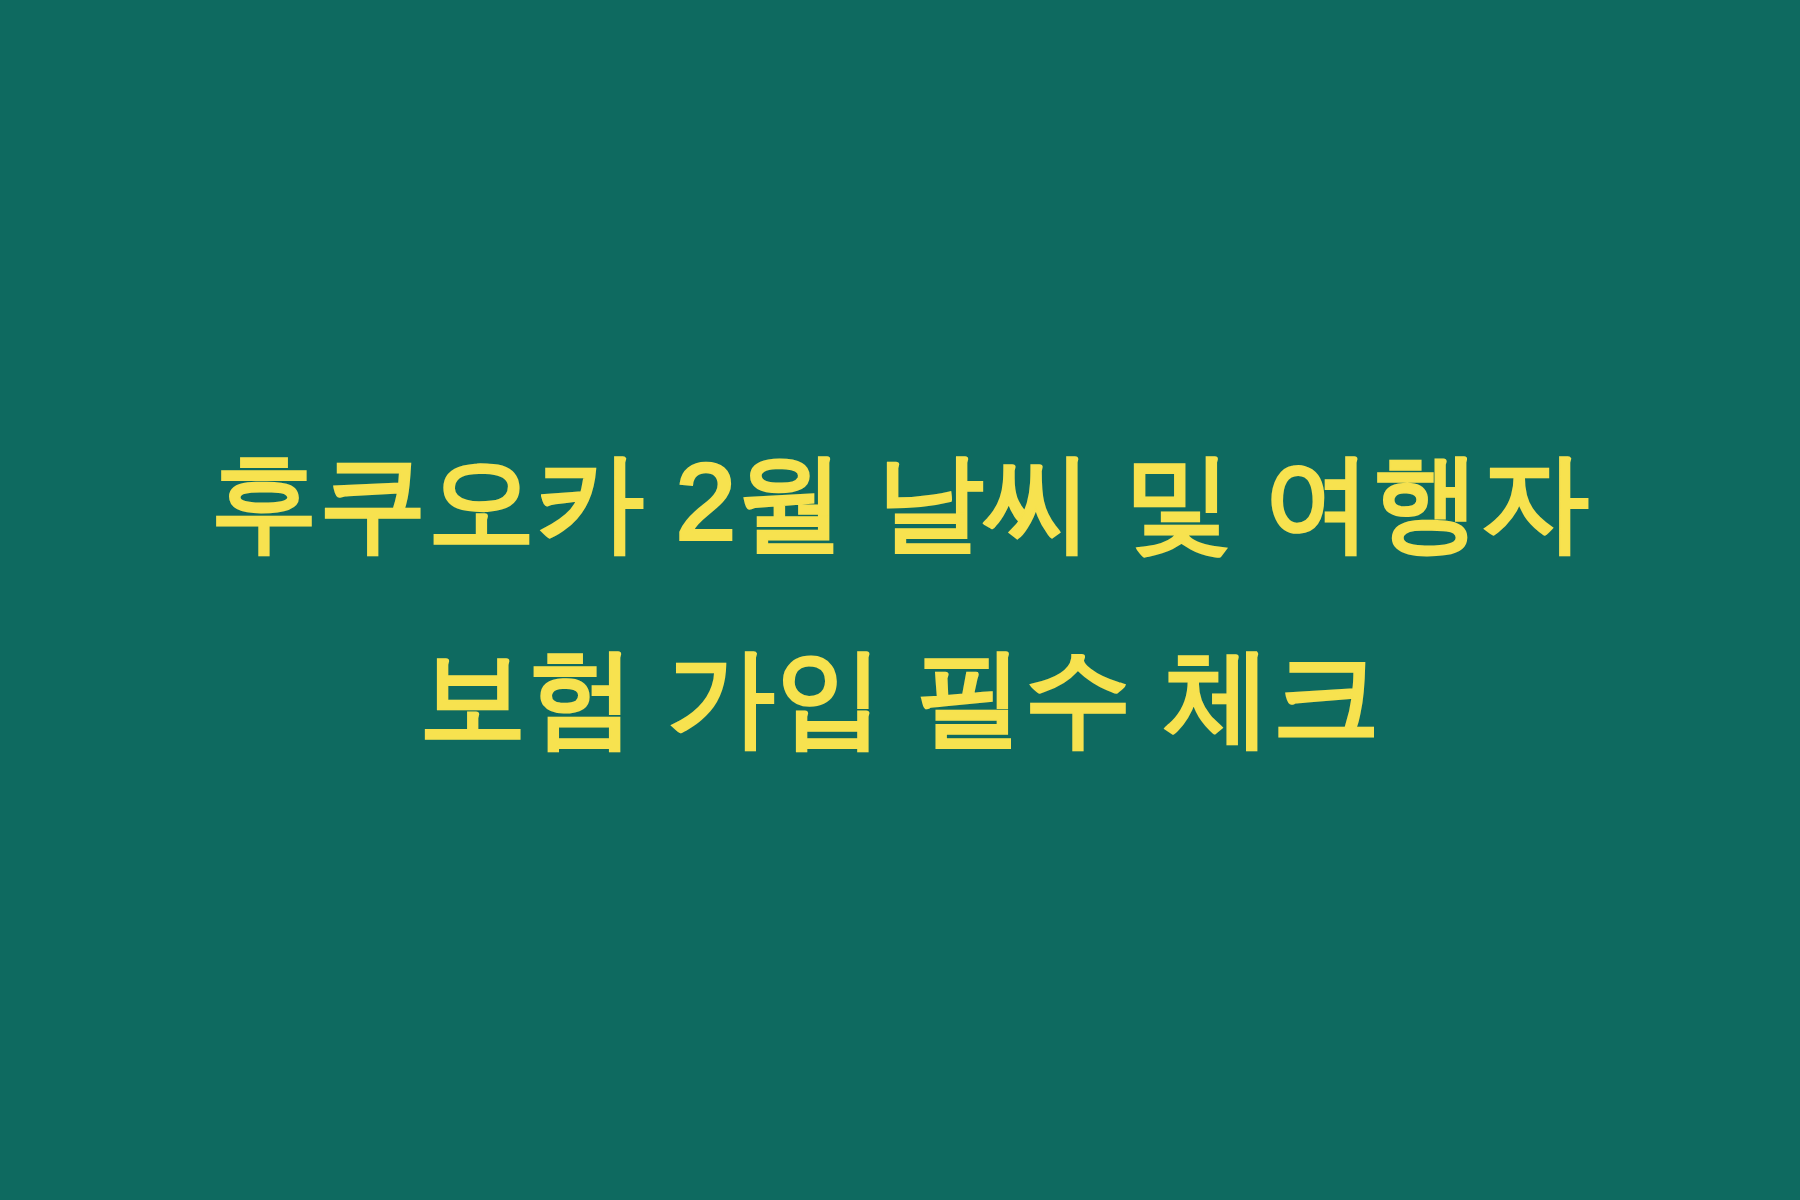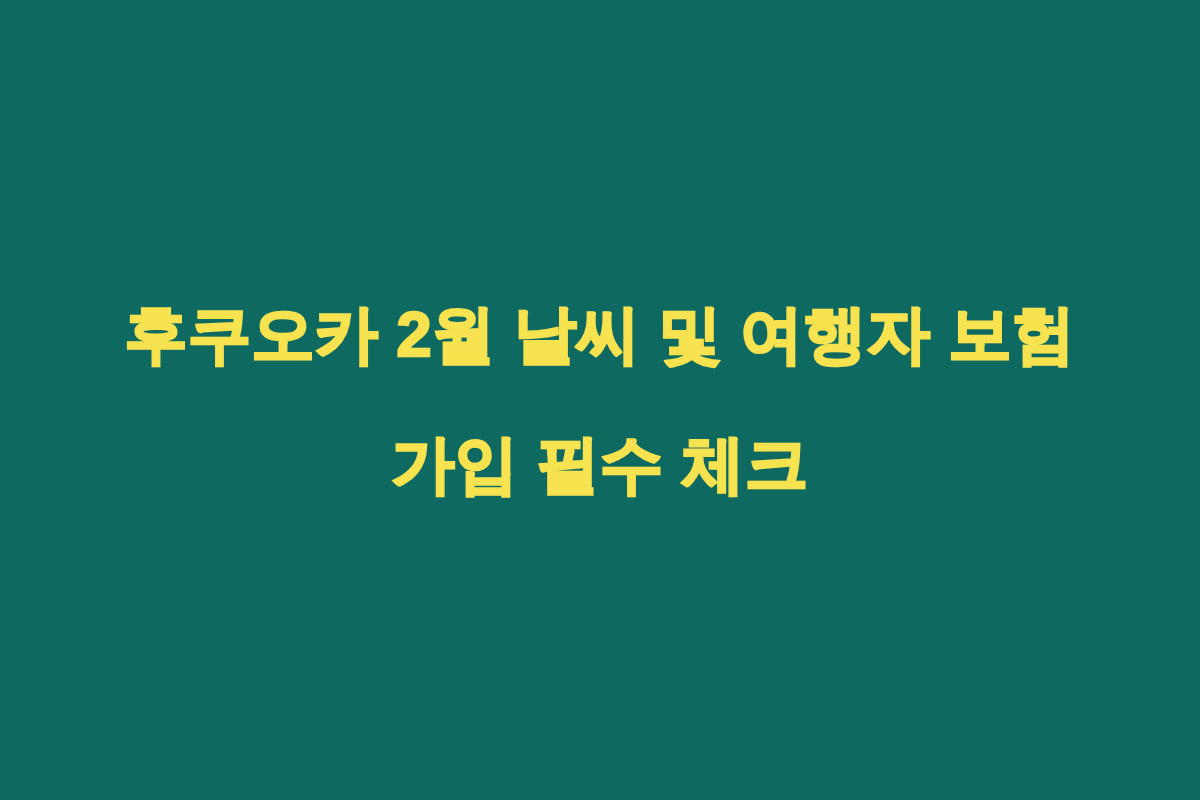--- a/index.html
+++ b/index.html
@@ -29,22 +29,22 @@
 
   #title-block {
     width: 1040px;
     text-align: center;
   }
 
   #headline {
     margin: 0;
     color: #f7e24f;
     font-family: "Liberation Sans", "DejaVu Sans", sans-serif;
-    font-weight: 700;
-    font-size: 63px;
+    font-weight: 400;
+    font-size: 72px;
     line-height: 130px;
     letter-spacing: 0.5px;
     word-break: keep-all;
     overflow-wrap: break-word;
     text-rendering: geometricPrecision;
     -webkit-font-smoothing: antialiased;
     
     paint-order: stroke fill;
     -webkit-text-stroke: 2.5px #f7e24f;
     text-shadow: 0 0 0.6px rgba(247, 226, 79, 0.85);

